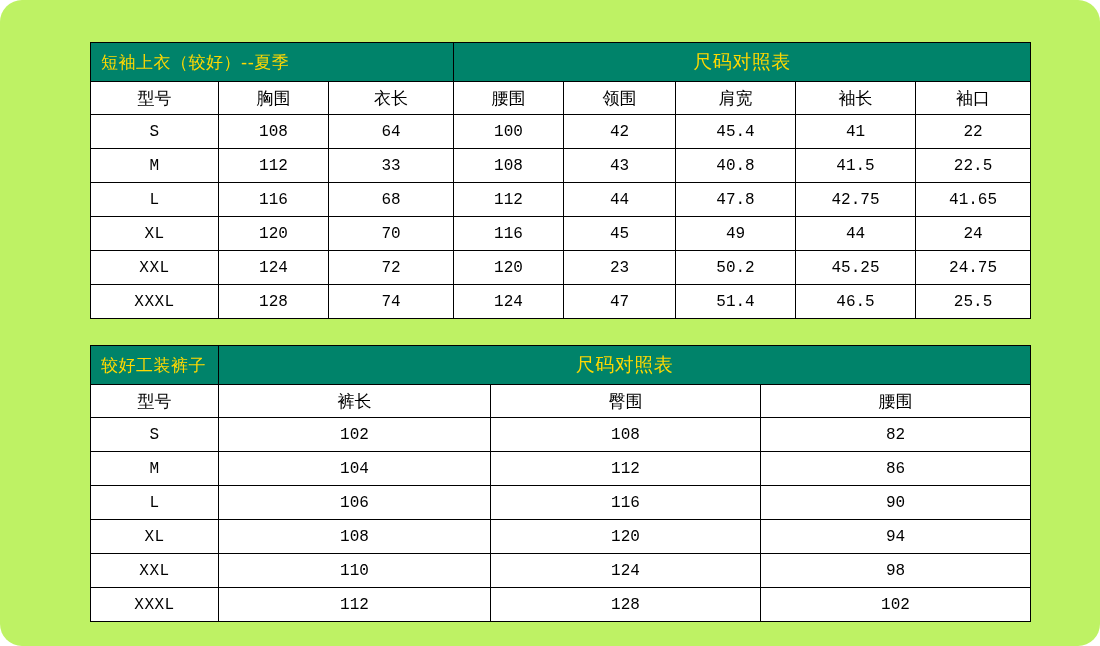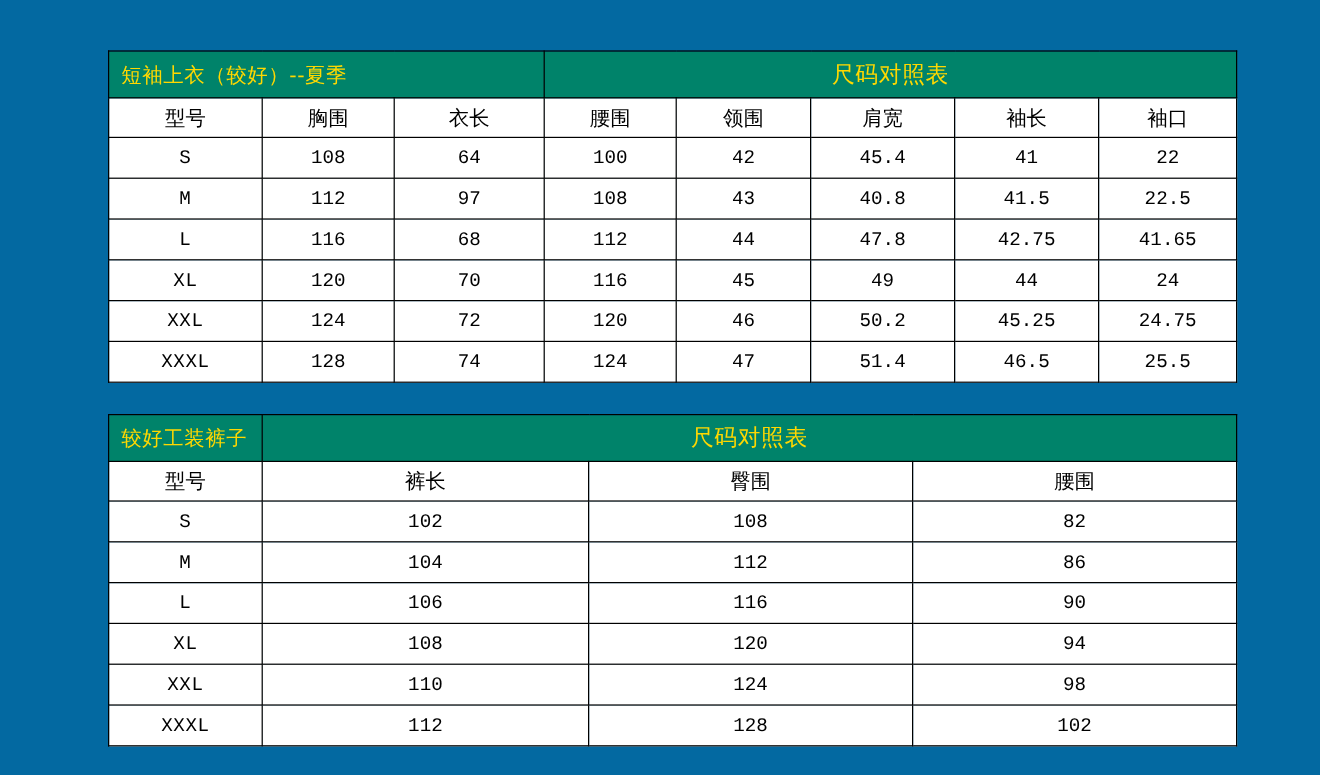--- a/index.html
+++ b/index.html
@@ -7,22 +7,23 @@
     padding: 0;
     background: #ffffff;
     width: 1100px;
     height: 646px;
     font-family: "Liberation Sans", sans-serif;
   }
   #page {
     position: relative;
     width: 1100px;
     height: 646px;
-    background: #0369a1;
+    background: #bef264;
     overflow: hidden;
+    border-radius: 22px;
   }
   .table-block {
     position: absolute;
     left: 90px;
     width: 940px;
   }
   #block-top { top: 42px; }
   #block-bottom { top: 345px; }
 
   table.size-table {
@@ -123,21 +124,21 @@
           <td>64</td>
           <td>100</td>
           <td>42</td>
           <td>45.4</td>
           <td>41</td>
           <td>22</td>
         </tr>
         <tr class="data-row">
           <td class="model">M</td>
           <td>112</td>
-          <td>97</td>
+          <td>33</td>
           <td>108</td>
           <td>43</td>
           <td>40.8</td>
           <td>41.5</td>
           <td>22.5</td>
         </tr>
         <tr class="data-row">
           <td class="model">L</td>
           <td>116</td>
           <td>68</td>
@@ -155,21 +156,21 @@
           <td>45</td>
           <td>49</td>
           <td>44</td>
           <td>24</td>
         </tr>
         <tr class="data-row">
           <td class="model">XXL</td>
           <td>124</td>
           <td>72</td>
           <td>120</td>
-          <td>46</td>
+          <td>23</td>
           <td>50.2</td>
           <td>45.25</td>
           <td>24.75</td>
         </tr>
         <tr class="data-row">
           <td class="model">XXXL</td>
           <td>128</td>
           <td>74</td>
           <td>124</td>
           <td>47</td>

